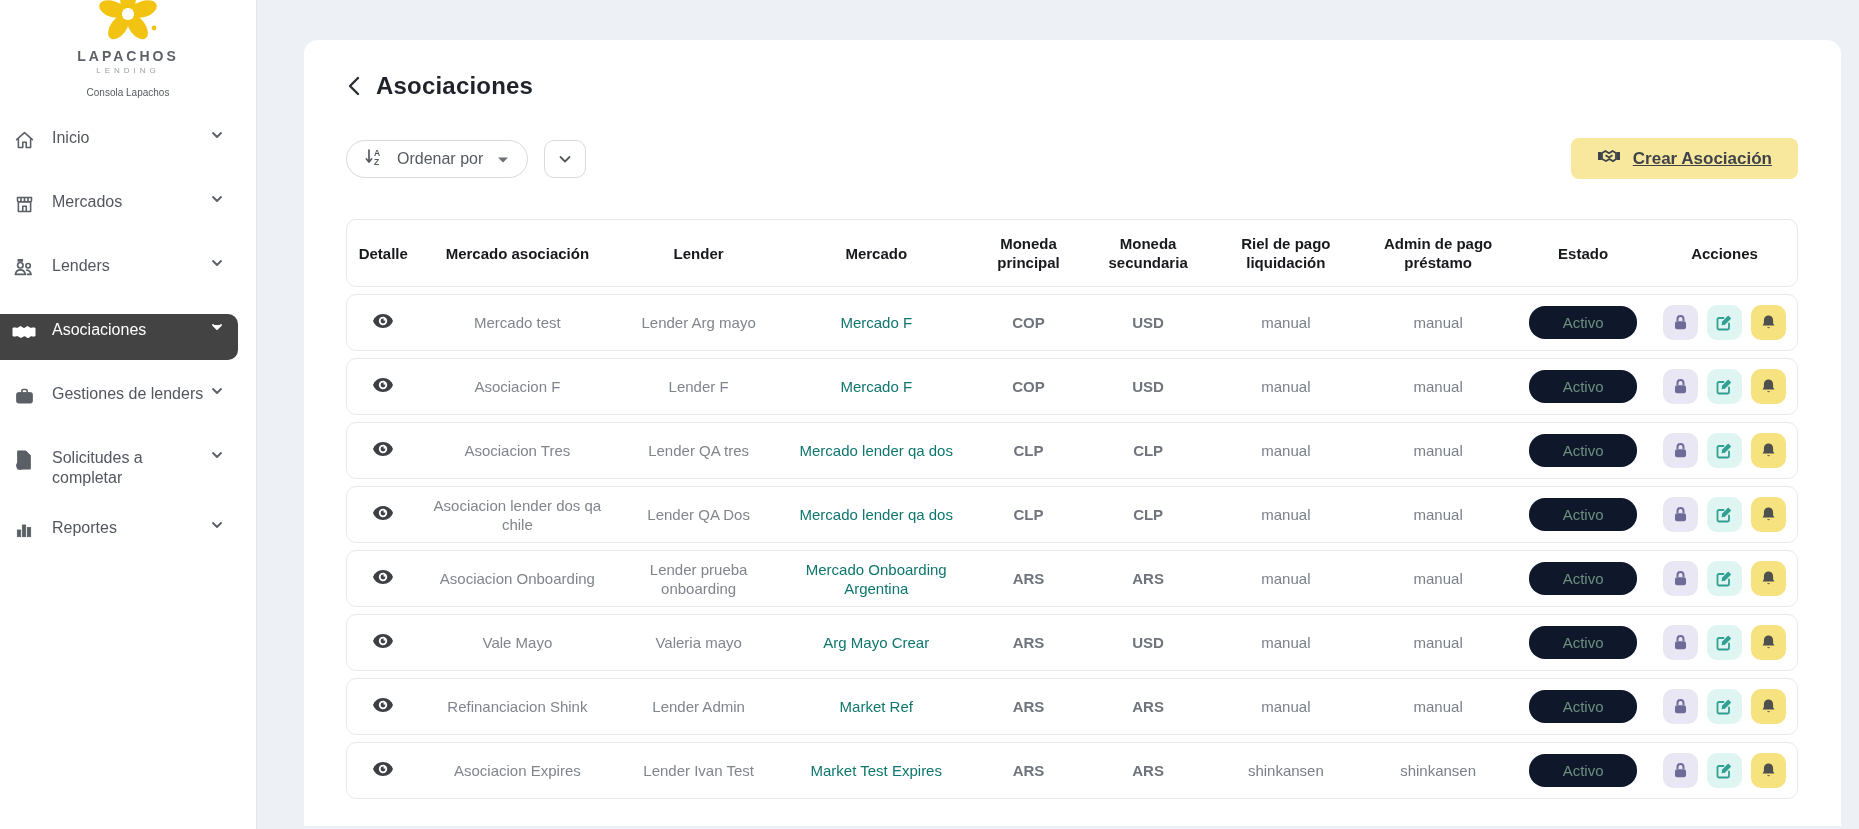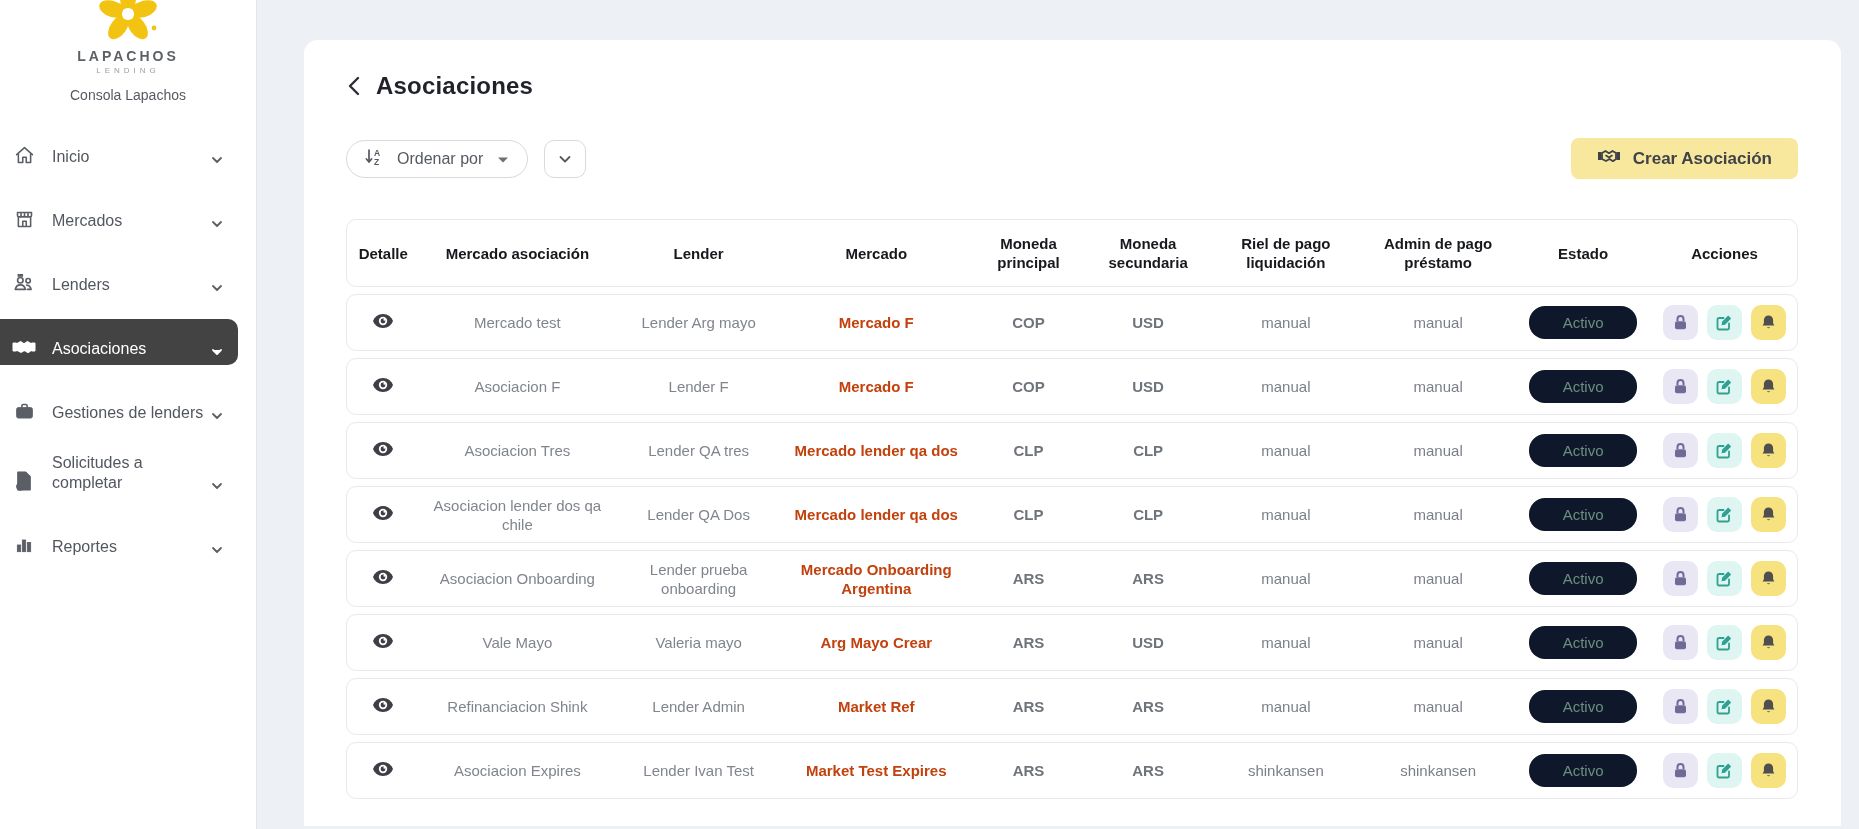--- a/index.html
+++ b/index.html
@@ -7,23 +7,23 @@
   body { font-family:"Liberation Sans", sans-serif; background:#edf0f5; color:#4b5563; }
 
   .app { display:flex; width:100%; height:100%; }
 
   
   .sidebar { width:257px; min-width:257px; background:#ffffff; border-right:1px solid #e2e5ea; height:100%; }
   .logo-block { text-align:center; padding-top:0; }
   .flower { display:block; margin:0 auto; }
   .brand-name { font-size:14px; font-weight:bold; letter-spacing:3px; color:#5d6167; margin-top:2px; }
   .brand-sub { font-size:8px; letter-spacing:4px; color:#9aa0a6; margin-top:2px; }
-  .console-name { font-size:14px; color:#555a60; margin-top:12px; }
+  .console-name { font-size:10px; color:#555a60; margin-top:12px; }
   .nav { margin-top:24px; }
-  .nav-item { display:flex; align-items:flex-end; min-height:46px; padding:6px 14px 6px 12px; margin:0 18px 18px 0;
+  .nav-item { display:flex; align-items:flex-start; min-height:46px; padding:6px 14px 6px 12px; margin:0 18px 18px 0;
               color:#52575f; font-size:16px; cursor:pointer; border-radius:0 10px 10px 0; }
   .nav-item .ico { width:24px; min-width:24px; height:24px; display:flex; align-items:center; justify-content:center; margin-right:16px; }
   .nav-item .ico svg { display:block; }
   .nav-item .lbl { flex:1; line-height:20px; }
   .nav-item .chev { margin-left:6px; display:flex; align-items:center; }
   .nav-item.active { background:#434343; color:#ffffff; }
   .nav-item.active svg * { stroke:#ffffff; fill:#ffffff; }
   .nav-item svg * { stroke:#5a5f66; }
 
   
@@ -47,21 +47,21 @@
   .page-title { font-size:24px; font-weight:700; color:#1f2329; letter-spacing:0.2px; }
 
   .toolbar { display:flex; align-items:center; margin-bottom:40px; }
   .sort-pill { display:flex; align-items:center; gap:14px; height:38px; padding:0 18px 0 16px;
                border:1px solid #d7dade; border-radius:19px; background:#fff; cursor:pointer; }
   .sort-pill .sort-label { font-size:16px; color:#555a61; }
   .mini-drop { margin-left:16px; width:42px; height:38px; border:1px solid #d7dade; border-radius:10px;
                background:#fff; display:flex; align-items:center; justify-content:center; cursor:pointer; }
   .create-btn { margin-left:auto; display:flex; align-items:center; gap:12px; height:41px; padding:0 26px;
                 background:#f8e89e; border:none; border-radius:8px; cursor:pointer;
-                font-family:"Liberation Sans",sans-serif; font-size:17px; font-weight:600; color:#3f4349; }
+                font-family:"Liberation Sans",sans-serif; font-size:17px; font-weight:600; color:#3f4349;text-decoration:underline; }
 
   
   .thead-card { display:flex; align-items:center; min-height:68px; background:#fff; border:1px solid #e6e8ec;
                 border-radius:10px; margin-bottom:7px; padding:8px 0; }
   .thead-card .cell { font-size:15px; font-weight:700; color:#17191d; line-height:19px; }
   .row-card { display:flex; align-items:center; min-height:57px; background:#fff; border:1px solid #e6e8ec;
               border-radius:10px; margin-bottom:7px; padding:6px 0; }
   .cell { text-align:center; padding:0 8px; }
   .c-detalle  { width:5%;    }
   .c-nombre   { width:13.5%; }
@@ -69,21 +69,21 @@
   .c-mercado  { width:13%;   }
   .c-monpri   { width:8%;    }
   .c-monsec   { width:8.5%;  }
   .c-rielliq  { width:10.5%; }
   .c-rielpre  { width:10.5%; }
   .c-estado   { width:9.5%;  }
   .c-acciones { width:10%;   }
 
   .row-card .cell { font-size:15px; color:#7b8088; line-height:19px; }
   .row-card .c-nombre, .row-card .c-lender { color:#80858d; }
-  .row-card .c-mercado { color:#c2410c; font-weight:700; }
+  .row-card .c-mercado { color:#0f766e; font-weight:400; }
   .row-card .c-monpri, .row-card .c-monsec { color:#6f747c; font-weight:600; }
   .eye-btn { background:none; border:none; cursor:pointer; display:inline-flex; align-items:center; justify-content:center; }
 
   .estado-badge { display:inline-block; min-width:108px; padding:7px 14px; background:#0f172a; border-radius:16px;
                   font-size:15px; color:#6b8f7f; }
   .actions-wrap { display:flex; align-items:center; justify-content:center; gap:9px; }
   .action-btn { width:35px; height:35px; border:none; border-radius:10px; display:flex; align-items:center;
                 justify-content:center; cursor:pointer; }
   .ab-lock { background:#e9e7f3; }
   .ab-edit { background:#dff5f2; }

